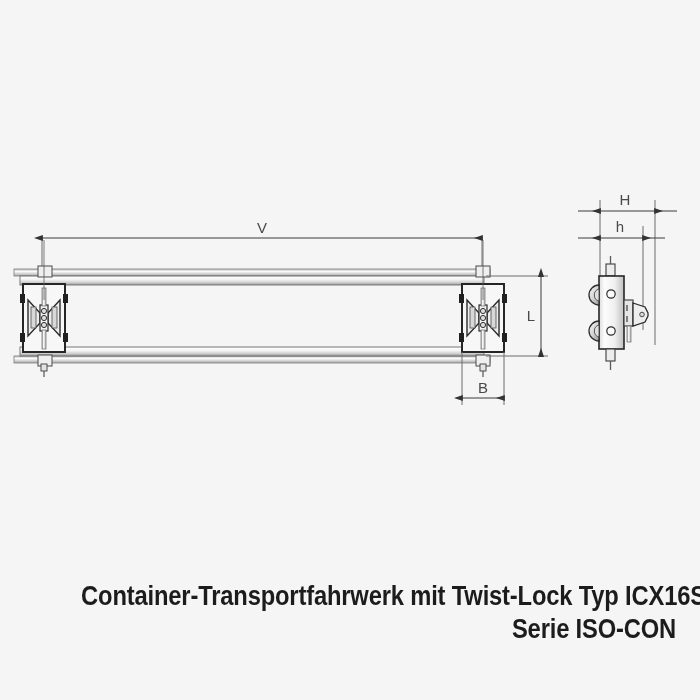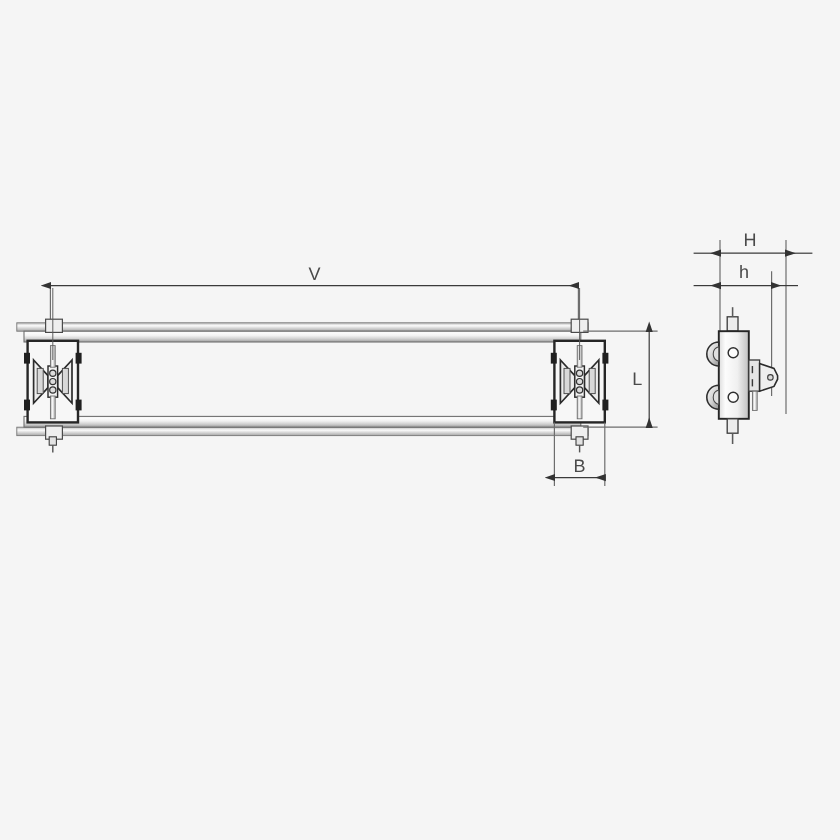--- a/index.html
+++ b/index.html
@@ -221,14 +221,18 @@
         <path d="M 633 303 L 645 307 L 648 313 L 648 316 L 645 322 L 633 326 Z" fill="#eeeeee" stroke="#2b2b2b" stroke-width="1.3"></path>
         <circle cx="642" cy="314.5" r="2.3" fill="#d9d9d9" stroke="#3a3a3a" stroke-width="0.9"></circle>
         <rect x="627" y="326" width="4" height="16" fill="url(#shaftGrad)" stroke="#6a6a6a" stroke-width="0.7"></rect>
 
         <rect x="606" y="349" width="9" height="12" fill="#ececec" stroke="#3c3c3c" stroke-width="1.1"></rect>
         <line x1="610.5" y1="361" x2="610.5" y2="370" stroke="#5a5a5a" stroke-width="1.3"></line>
       </g>
     </g>
   </svg>
 
+  <div class="title-block">
+    <div class="title-line">Container-Transportfahrwerk mit Twist-Lock Typ ICX16S</div>
+    <div class="title-line second">Serie ISO-CON</div>
+  </div>
 
 </div>
 
 </body></html>

